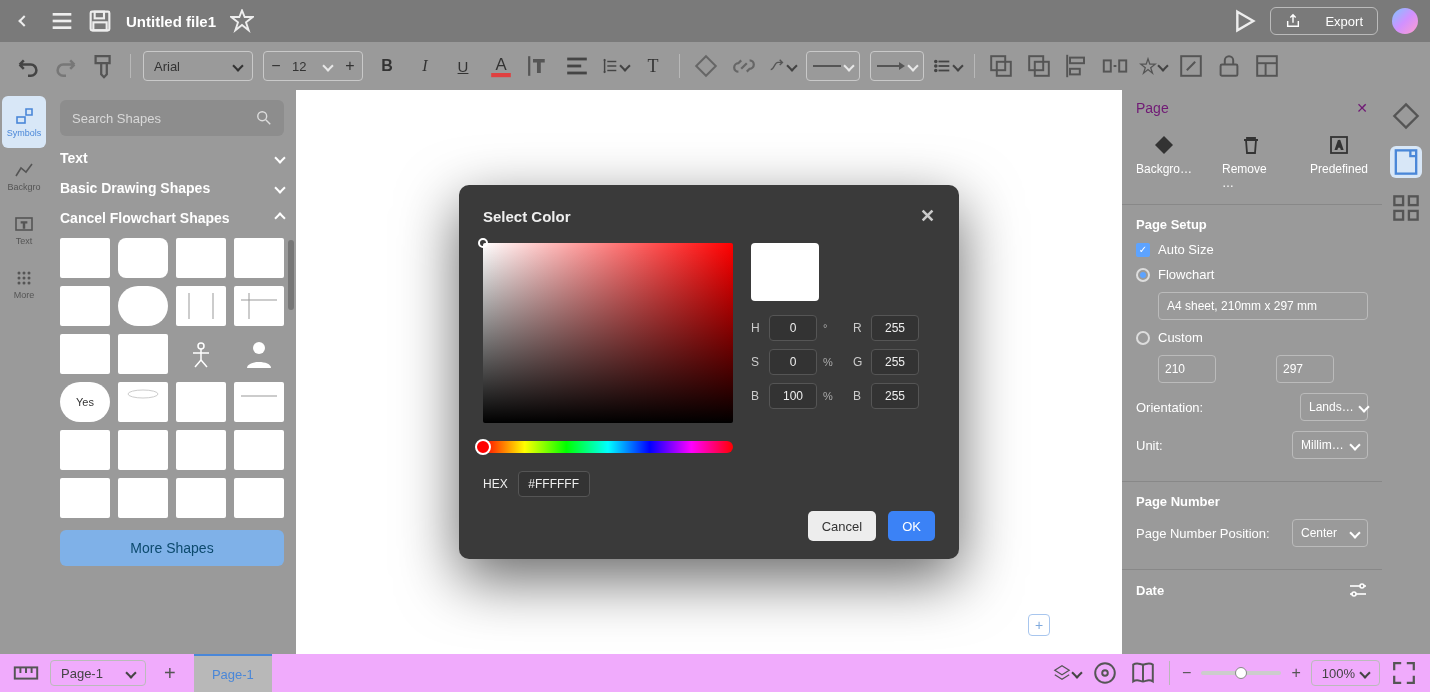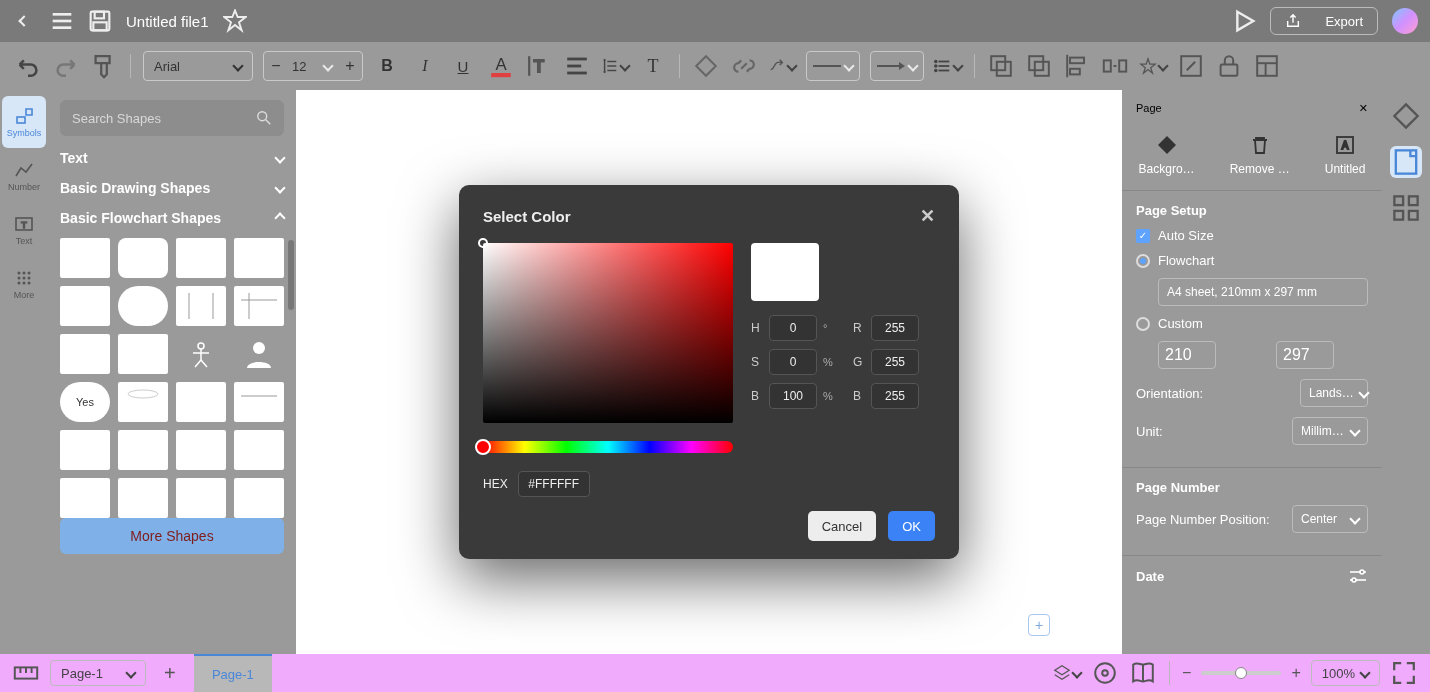--- a/index.html
+++ b/index.html
@@ -1,21 +1,21 @@
 <!DOCTYPE html>
 <html><head>
 <meta charset="utf-8">
 <style>
 * { margin: 0; padding: 0; box-sizing: border-box; font-family: -apple-system, BlinkMacSystemFont, 'Segoe UI', Arial, sans-serif; }
 html, body { width: 1430px; height: 692px; overflow: hidden; background: #7a7a7a; color: #e8e8e8; }
 
 
 .titlebar { height: 42px; background: #7a7a7a; display: flex; align-items: center; padding: 0 12px; gap: 14px; }
 .titlebar .icon-btn { width: 24px; height: 24px; display: flex; align-items: center; justify-content: center; color: #eee; cursor: pointer; }
-.titlebar .title { color: #fff; font-size: 15px; font-weight: 400; }
+.titlebar .title { color: #fff; font-size: 15px; font-weight: 700; }
 .titlebar .spacer { flex: 1; }
 .titlebar .export-btn { border: 1px solid #bbb; border-radius: 6px; padding: 5px 14px; display: flex; align-items: center; gap: 24px; color: #fff; font-size: 13px; background: transparent; cursor: pointer; }
 .avatar { width: 26px; height: 26px; border-radius: 50%; background: linear-gradient(135deg,#7fc5ff,#d191ff,#ff9ecf); }
 
 
 .toolbar { height: 48px; background: #9a9a9a; display: flex; align-items: center; padding: 0 14px; gap: 10px; }
 .tb-btn { width: 28px; height: 28px; display: flex; align-items: center; justify-content: center; color: #444; cursor: pointer; border-radius: 4px; }
 .tb-sep { width: 1px; height: 24px; background: #b8b8b8; margin: 0 2px; }
 .font-select { height: 30px; border: 1px solid #c9c9c9; border-radius: 4px; background: #9a9a9a; padding: 0 10px; display: flex; align-items: center; gap: 40px; font-size: 13px; color: #333; cursor: pointer; min-width: 110px; justify-content: space-between; }
 .size-ctrl { display: flex; align-items: center; border: 1px solid #c9c9c9; border-radius: 4px; height: 30px; }
@@ -35,39 +35,39 @@
 
 
 .shapes-panel { width: 248px; background: #9a9a9a; padding: 10px 12px; display: flex; flex-direction: column; overflow: hidden; position: relative; }
 .search-box { height: 36px; background: #8d8d8d; border-radius: 6px; display: flex; align-items: center; padding: 0 12px; gap: 8px; }
 .search-box input { flex: 1; background: transparent; border: none; outline: none; color: #fff; font-size: 13px; }
 .search-box input::placeholder { color: #d8d8d8; }
 .cat { margin-top: 14px; display: flex; align-items: center; justify-content: space-between; cursor: pointer; color: #fff; font-size: 14px; font-weight: 600; }
 .shape-grid { display: grid; grid-template-columns: repeat(4, 1fr); gap: 8px; margin-top: 12px; }
 .shape { height: 40px; background: #fff; border-radius: 2px; display: flex; align-items: center; justify-content: center; color: #333; font-size: 11px; cursor: pointer; }
 .shape svg { width: 38px; height: 28px; }
-.more-shapes { height: 36px; background: #7fb1e8; border-radius: 6px; color: #7f1d1d; font-size: 14px; display: flex; align-items: center; justify-content: center; cursor: pointer; }
+.more-shapes { margin-top: 12px; height: 36px; background: #7fb1e8; border-radius: 6px; color: #0c4a6e; font-size: 14px; display: flex; align-items: center; justify-content: center; cursor: pointer; }
 .panel-scrollbar { position:absolute; top:150px; right:2px; width:6px; height:70px; background:#777; border-radius:3px; }
 
 
 .canvas-area { flex: 1; background: #9a9a9a; padding: 0; position: relative; }
 .canvas { position: absolute; left: 0; top: 0; right: 0; bottom: 0; background: #ffffff; }
 .add-page { position:absolute; right:72px; bottom:18px; width:22px; height:22px; border:1px solid #a8c6ee; border-radius:4px; color:#7fa9dd; display:flex; align-items:center; justify-content:center; font-size:14px; cursor:pointer; background:#fff; }
 
 
 .right-panel { width: 260px; background: #9a9a9a; display: flex; flex-direction: column; }
-.rp-header { height: 36px; display: flex; align-items: center; justify-content: space-between; padding: 0 14px; color: #000000; font-size: 11px; }
+.rp-header { height: 36px; display: flex; align-items: center; justify-content: space-between; padding: 0 14px; color: #701a75; font-size: 14px; }
 .rp-tabs { display: flex; gap: 30px; padding: 8px 14px 14px; justify-content: space-around; border-bottom: 1px solid #888; }
 .rp-tab { display: flex; flex-direction: column; align-items: center; gap: 6px; font-size: 12px; color: #fff; cursor: pointer; max-width:70px; }
 .rp-section { padding: 12px 14px; color: #fff; font-size: 13px; border-bottom: 1px solid #888; }
 .rp-section .h { font-weight: 600; margin-bottom: 10px; }
 .rp-row { display: flex; align-items: center; gap: 8px; margin-bottom: 10px; font-size: 13px; }
 .rp-row .lbl { flex: 1; }
 .rp-select { height: 28px; border: 1px solid #bbb; border-radius: 4px; padding: 0 8px; background: transparent; color: #fff; font-size: 12px; display: flex; align-items: center; justify-content: space-between; gap: 6px; cursor: pointer; }
-.rp-input { width: 58px; height: 28px; border: 1px solid #bbb; border-radius: 4px; background: transparent; color: #fff; font-size: 16px; padding: 0 6px; }
+.rp-input { width: 58px; height: 28px; border: 1px solid #bbb; border-radius: 4px; background: transparent; color: #fff; font-size: 12px; padding: 0 6px; }
 .radio { width: 14px; height: 14px; border-radius: 50%; border: 2px solid #ddd; display: inline-block; position: relative; }
 .radio.checked::after { content: ''; position: absolute; inset: 2px; background: #5da3ff; border-radius: 50%; }
 .checkbox { width: 14px; height: 14px; background: #5da3ff; border-radius: 2px; display: inline-flex; align-items:center; justify-content:center; color:#fff; font-size:10px; }
 
 
 .right-strip { width: 48px; background: #9a9a9a; display: flex; flex-direction: column; align-items: center; padding-top: 10px; gap: 14px; }
 .right-strip .rs-item { width: 32px; height: 32px; display:flex; align-items:center; justify-content:center; border-radius:6px; cursor:pointer; color:#555; }
 .right-strip .rs-item.active { background: #d8e7f7; color: #4a87d8; }
 
 
@@ -305,21 +305,21 @@
       <svg viewBox="0 0 20 20" fill="none" stroke="currentColor" stroke-width="1.6">
           <rect x="3" y="11" width="8" height="6"></rect>
           <polygon points="12,3 18,3 18,9 12,9"></polygon>
         </svg>
       <span>Symbols</span>
     </div>
     <div class="ls-item">
       <svg viewBox="0 0 20 20" fill="none" stroke="currentColor" stroke-width="1.6">
           <polyline points="2,16 7,8 12,12 18,4"></polyline>
         </svg>
-      <span>Number</span>
+      <span>Backgro</span>
     </div>
     <div class="ls-item">
       <svg viewBox="0 0 20 20" fill="none" stroke="currentColor" stroke-width="1.6">
           <rect x="2" y="4" width="16" height="12"></rect>
           <text x="10" y="14" text-anchor="middle" font-size="9" fill="currentColor">T</text>
         </svg>
       <span>Text</span>
     </div>
     <div class="ls-item">
       <svg viewBox="0 0 20 20" fill="currentColor">
@@ -347,21 +347,21 @@
     </div>
     <div class="cat">
         <span>Text</span>
         <span class="chev"></span>
       </div>
     <div class="cat">
         <span>Basic Drawing Shapes</span>
         <span class="chev"></span>
       </div>
     <div class="cat">
-        <span>Basic Flowchart Shapes</span>
+        <span>Cancel Flowchart Shapes</span>
         <span class="chev up"></span>
       </div>
 
     <div class="shape-grid">
       <div class="shape"></div>
       <div class="shape" style="border-radius:8px"></div>
       <div class="shape">
           <svg>
             <polygon points="19,2 36,14 19,26 2,14" fill="#fff"></polygon>
           </svg>
@@ -574,21 +574,21 @@
         <svg width="22" height="22" viewBox="0 0 22 22" fill="none" stroke="#333" stroke-width="1.8">
             <path d="M4 6h14M7 6V4h8v2M6 6l1 13h8l1-13"></path>
           </svg>
         <span>Remove …</span>
       </div>
       <div class="rp-tab">
         <svg width="22" height="22" viewBox="0 0 22 22" fill="none" stroke="#333" stroke-width="1.8">
             <rect x="3" y="3" width="16" height="16"></rect>
             <text x="11" y="15" text-anchor="middle" font-size="10" fill="#333">A</text>
           </svg>
-        <span>Untitled</span>
+        <span>Predefined</span>
       </div>
     </div>
 
     <div class="rp-section">
       <div class="h">Page Setup</div>
       <div class="rp-row">
         <span class="checkbox">✓</span>
         <span>Auto Size</span>
       </div>
       <div class="rp-row">

